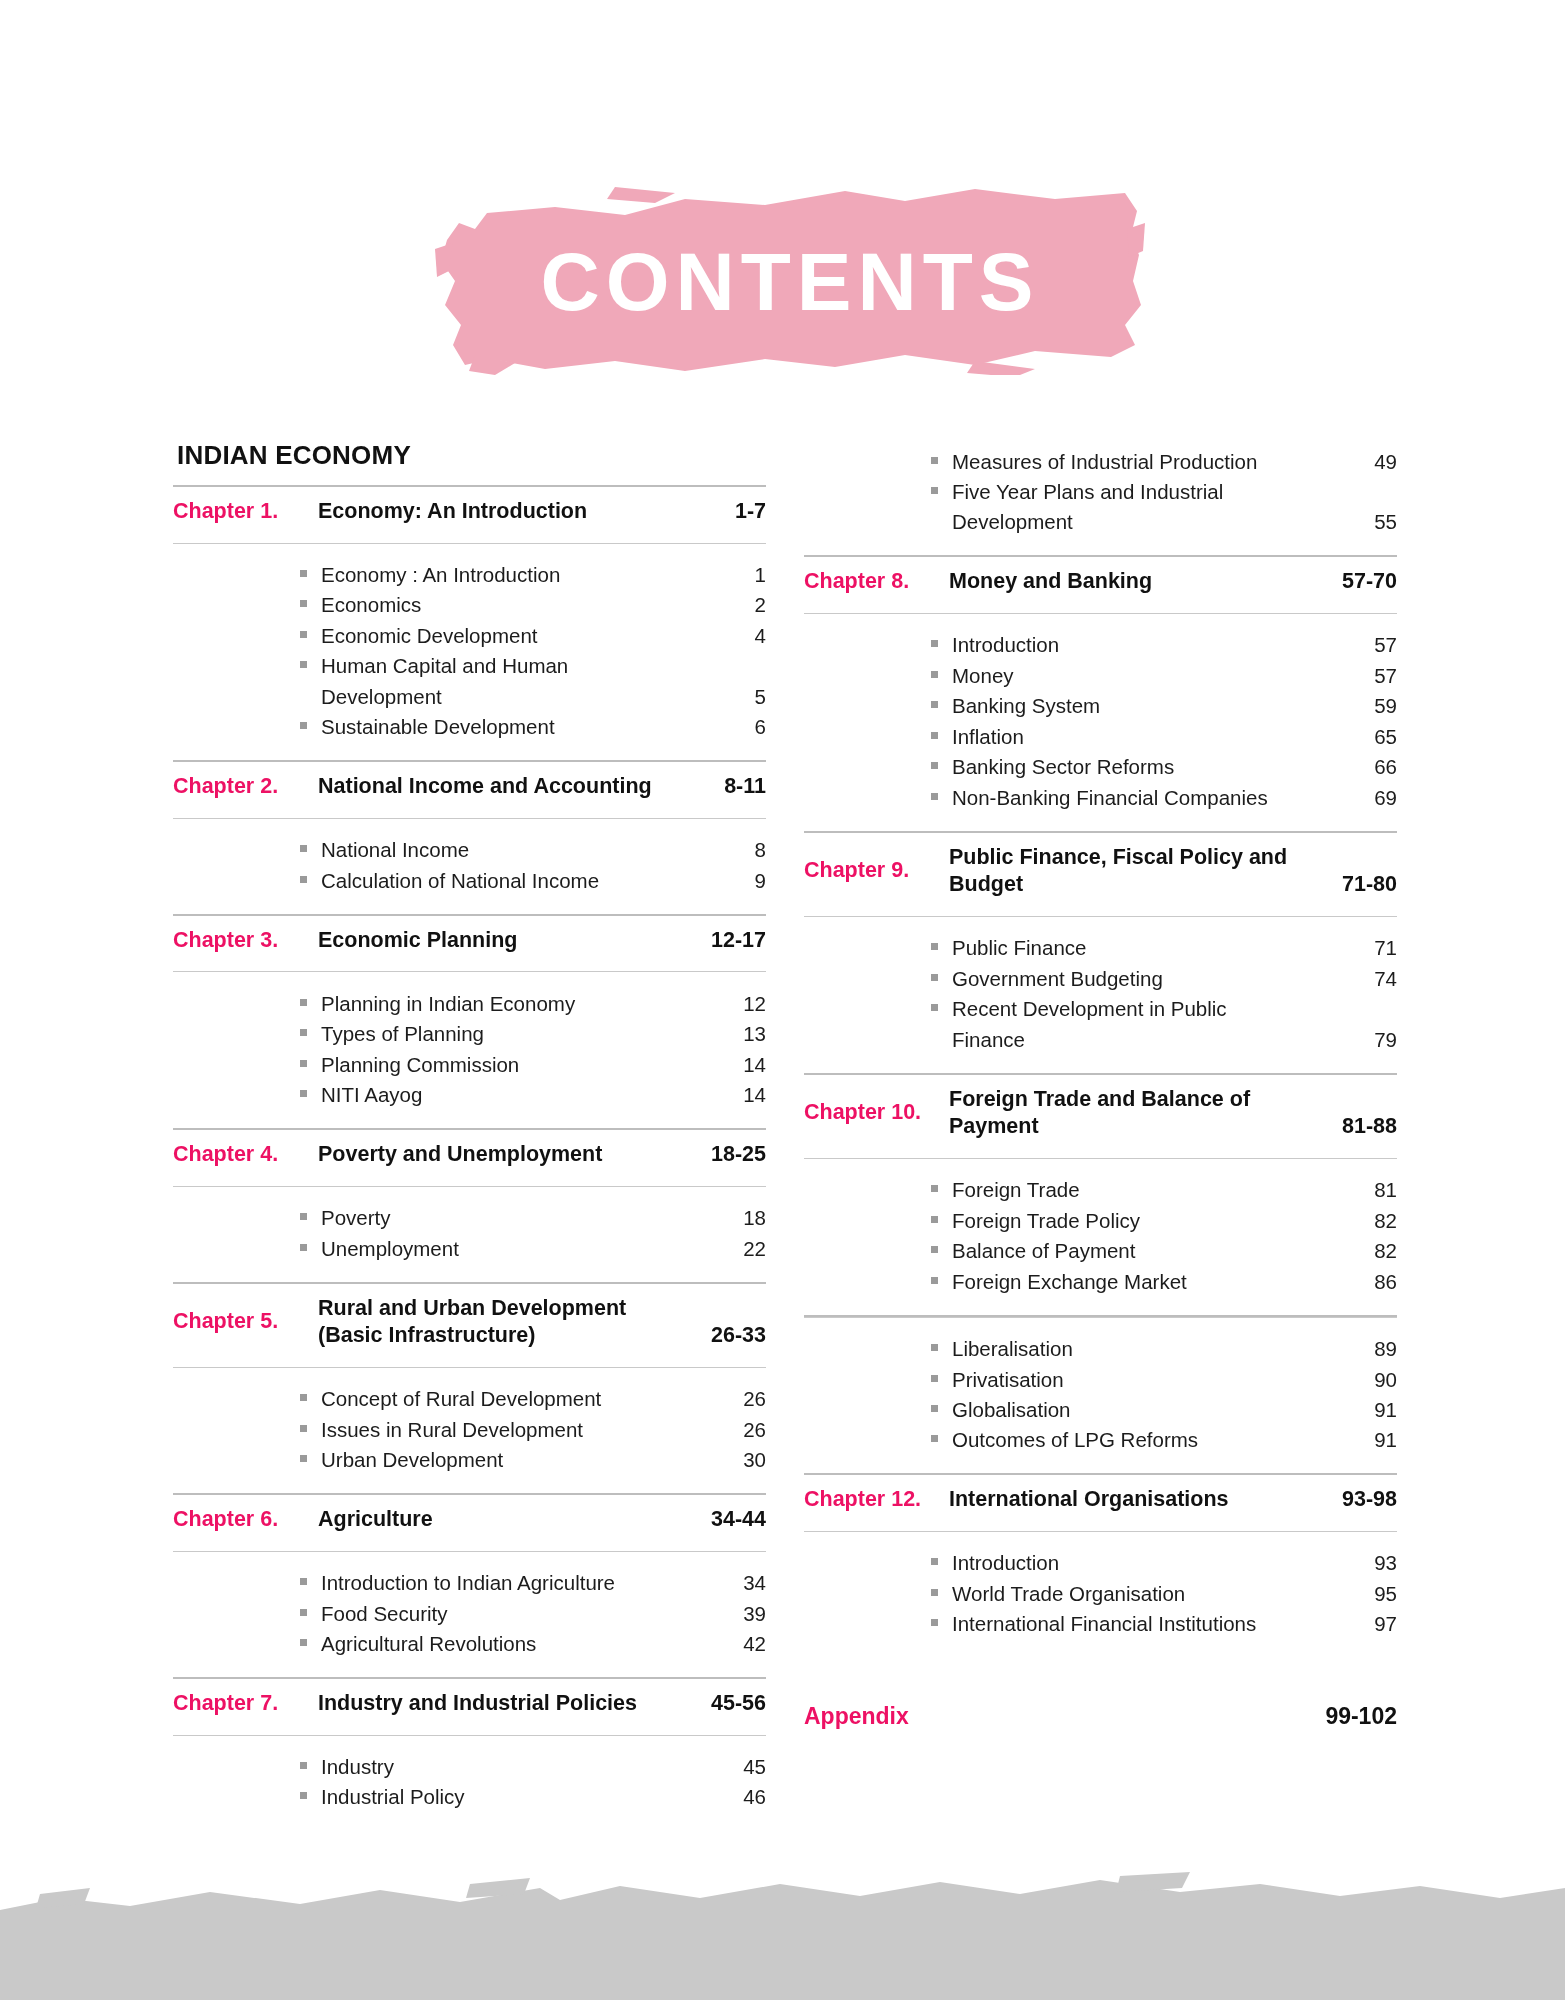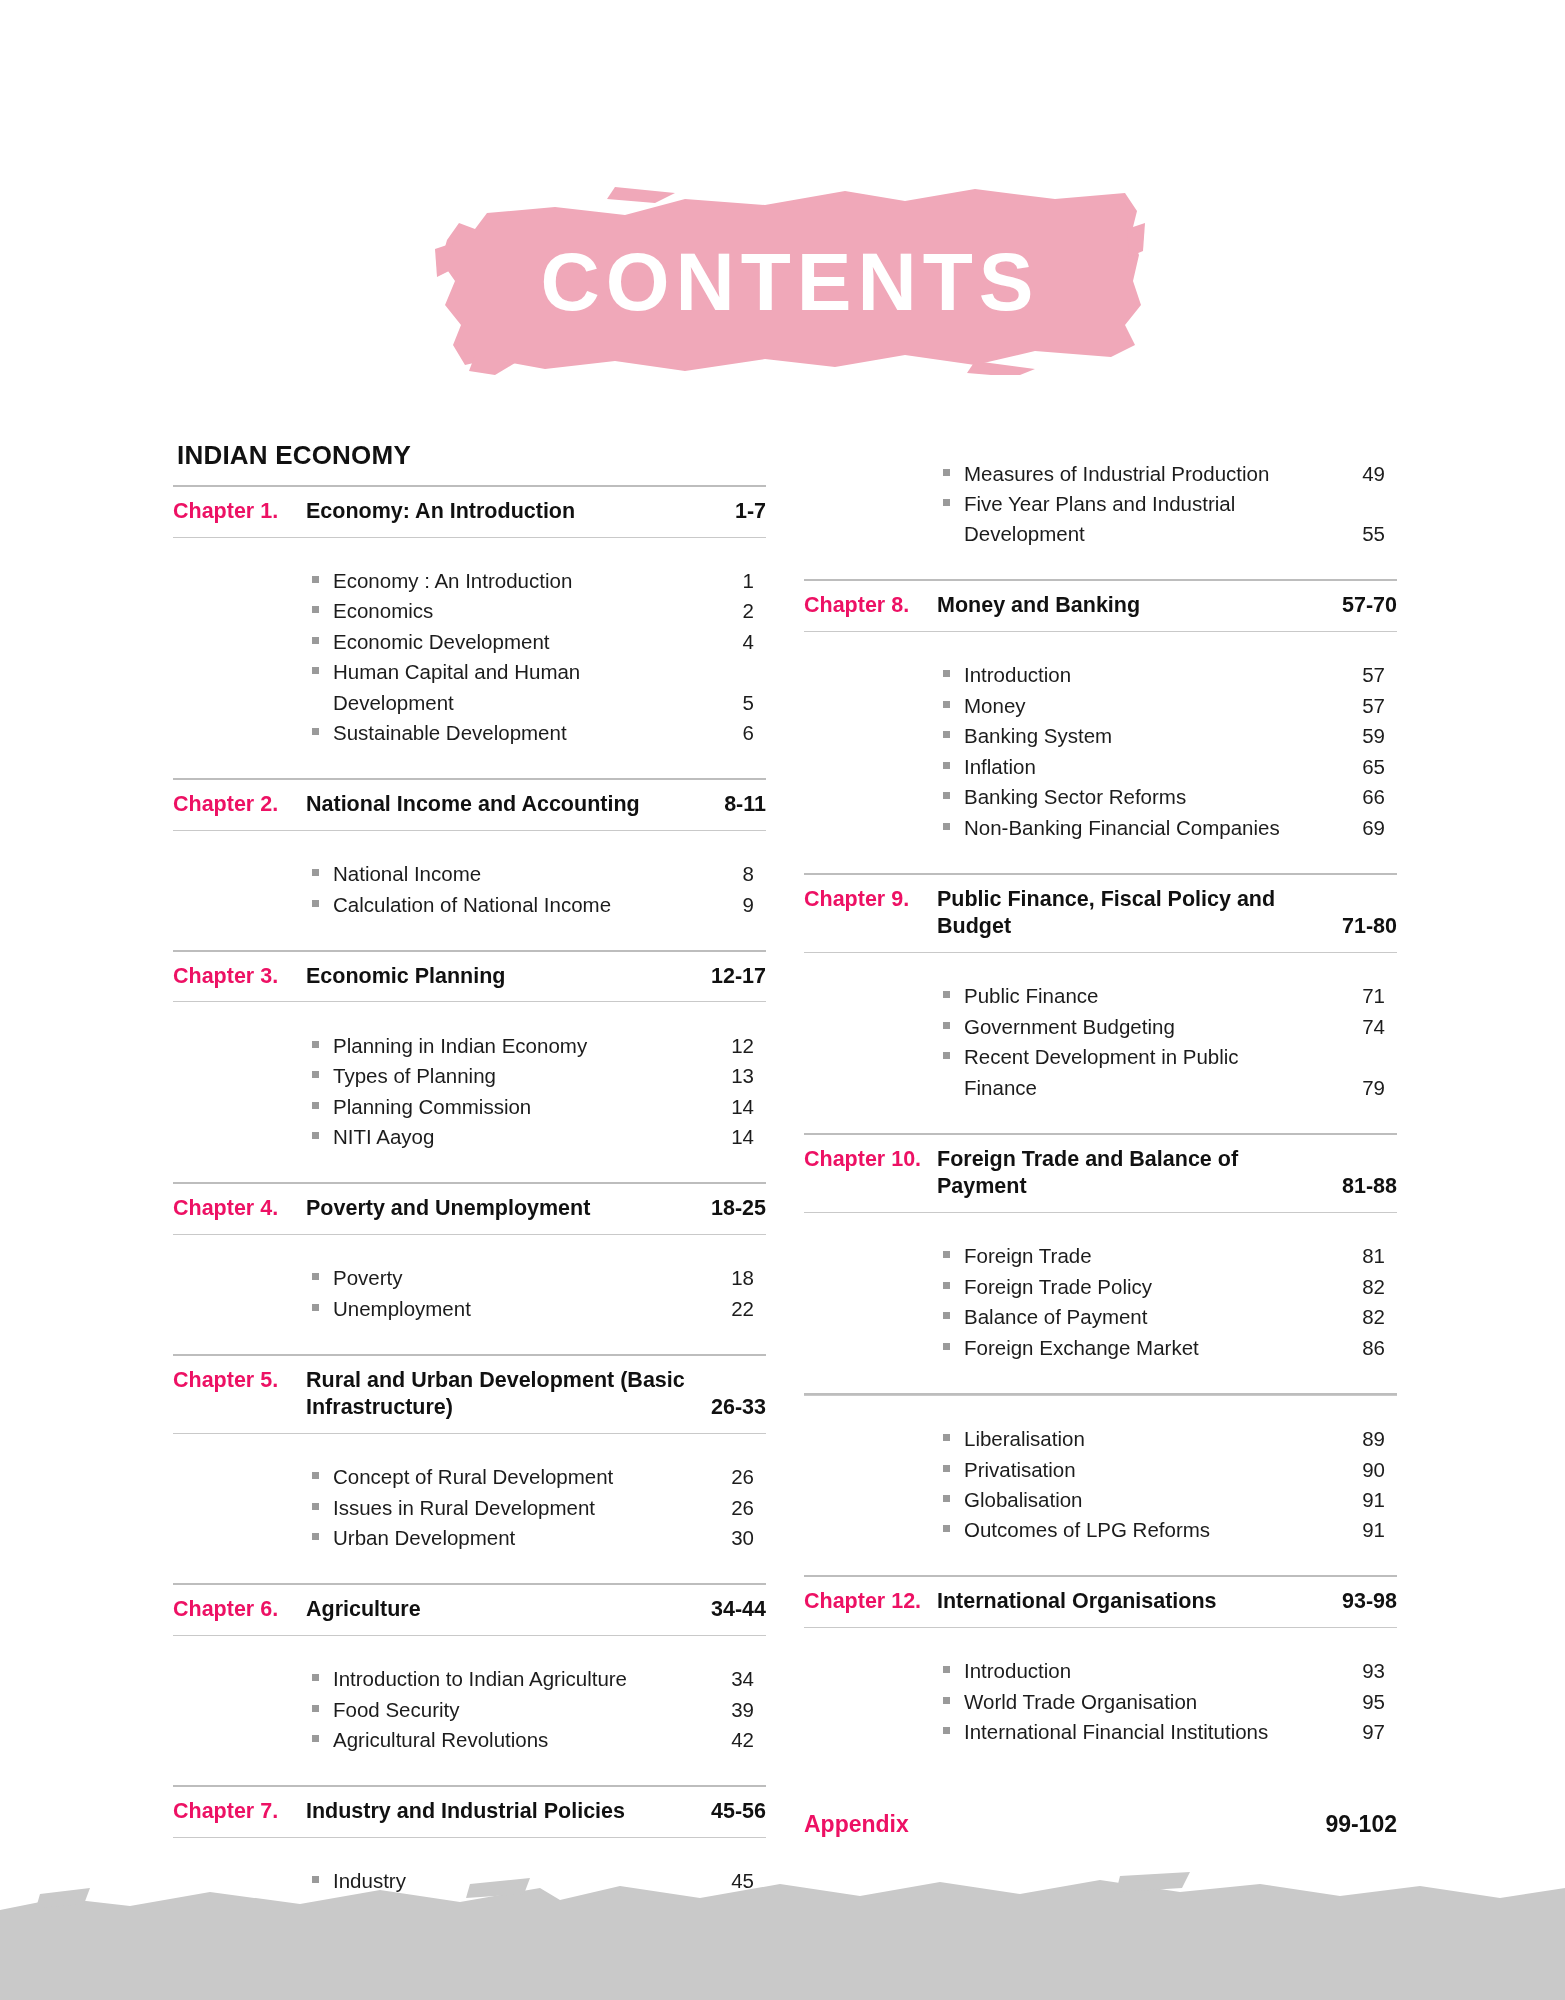--- a/index.html
+++ b/index.html
@@ -76,23 +76,23 @@
   .chapter { margin: 0; }
   .rule {
     height: 2px;
     background: #bdbdbd;
     width: 100%;
   }
   .rule.thin { height: 1px; background: #c9c9c9; }
 
   .chapter-head {
     display: flex;
-    align-items: flex-start;
-    padding: 11px 0 11px 0;
-    gap: 0;
+    align-items: center;
+    padding: 11px 0 17px 0;
+    gap: 12px;
   }
   .chap-label {
     color: #ed1164;
     font-weight: 700;
     font-size: 21.5px;
     flex: 0 0 133px;
     white-space: nowrap;
     line-height: 1.28;
   }
   .chap-title {
@@ -116,21 +116,21 @@
   .chap-title-line {
     display: flex;
     justify-content: space-between;
     align-items: flex-end;
     gap: 10px;
   }
 
   
   .topics {
     list-style: none;
-    margin: 12px;
+    margin: 0;
     padding: 16px 0 18px 0;
   }
   .topic {
     display: flex;
     align-items: flex-start;
     font-size: 20.5px;
     line-height: 1.34;
     color: #1c1c1c;
     padding: 1.5px 0;
   }

